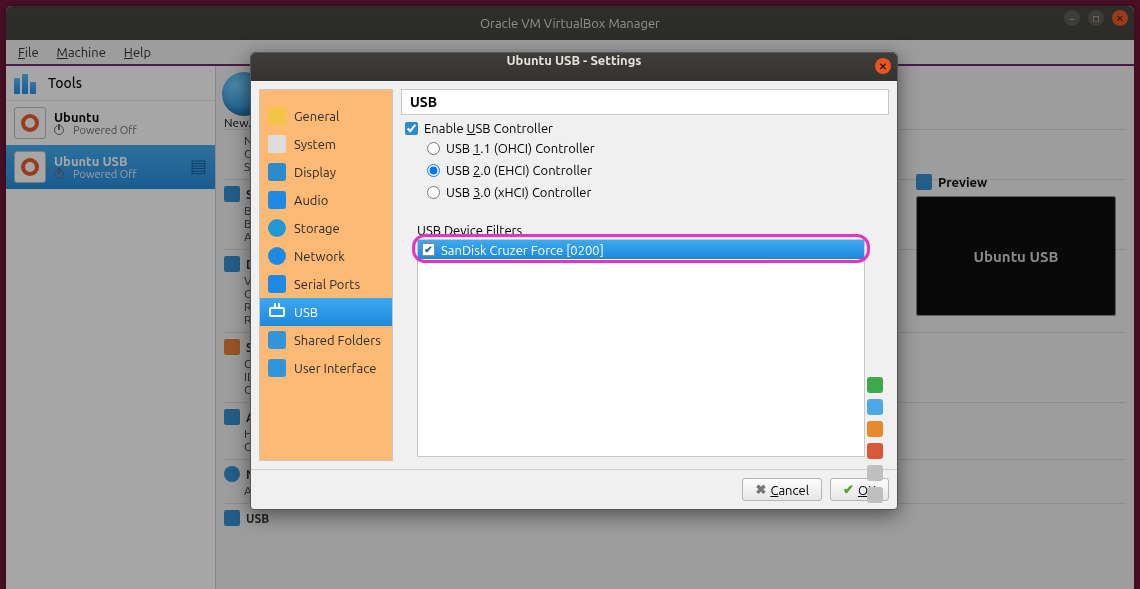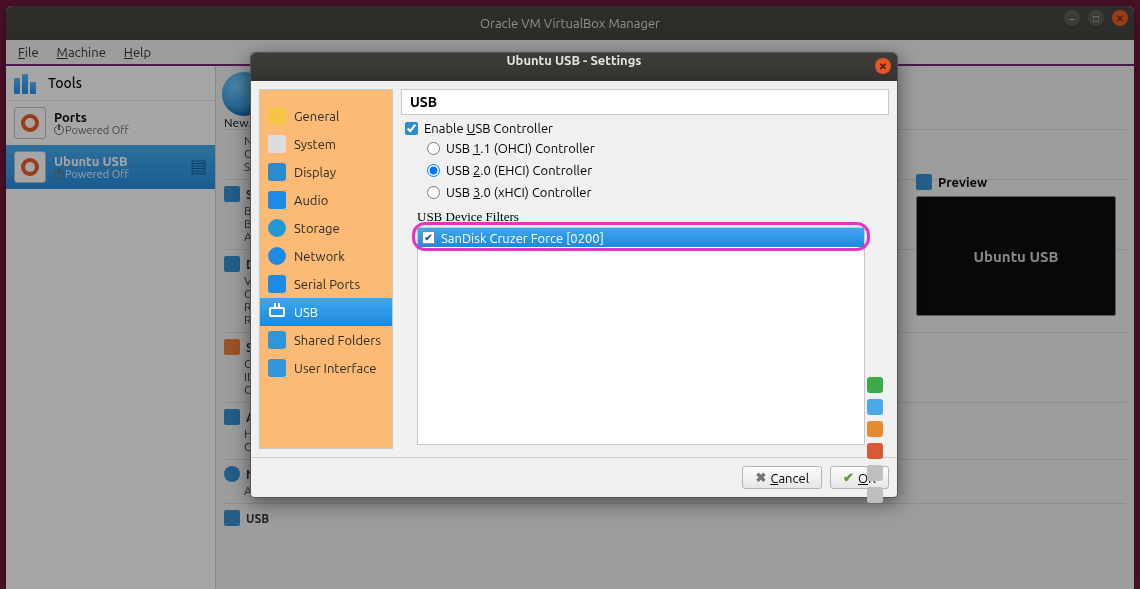--- a/index.html
+++ b/index.html
@@ -22,21 +22,21 @@
 .left-col{ width:210px; background:#fff; border-right:1px solid #cfcfcf; }
 .tools-row{ display:flex; align-items:center; gap:6px; padding:6px 8px; border-bottom:1px solid #e6e6e6; font-size:14px; font-weight:500;text-align:right;}
 .tools-row .tool-icon{ width:28px; height:22px; display:flex; gap:2px; align-items:flex-end;}
 .tool-icon .bar{ width:6px; background:linear-gradient(#4fb7ff,#1d8ae6); border-radius:1px;}
 .vm-item{ display:flex; align-items:center; gap:8px; padding:6px 8px; font-size:13px; position:relative;}
 .vm-item .os-icon{ width:32px; height:32px; background:#fff; border:1px solid #bbb; border-radius:3px; display:flex; align-items:center; justify-content:center;}
 .ubuntu-circle{ width:18px; height:18px; border-radius:50%; background:#e95420; position:relative;}
 .ubuntu-circle::after{content:""; position:absolute; inset:4px; border-radius:50%; background:#fff;}
 .vm-item .meta{ display:flex; flex-direction:column;}
 .vm-item .name{ font-weight:600;}
-.vm-item .state{ font-size:11px; color:#666; display:flex; align-items:center; gap:1px;}
+.vm-item .state{ font-size:11px; color:#666; display:flex; align-items:center; gap:9px;}
 .state .pwr{ width:10px; height:10px; border:1.5px solid #666; border-radius:50%; position:relative;}
 .state .pwr::after{content:""; position:absolute; left:3px; top:-2px; width:2px; height:6px; background:#666;}
 .vm-item.selected{ background:linear-gradient(#3ca9f0,#1d88dc); color:#fff;}
 .vm-item.selected .state{ color:#e3f0ff;}
 .vm-item .lines{ position:absolute; right:8px; top:10px; color:#0b5aa1; font-size:18px;}
 
 .right-col{ flex:1; background:#f0f0f0; padding:0; position:relative; overflow:hidden;}
 .toolbar{ display:flex; align-items:center; gap:10px; padding:6px 6px 0 6px;}
 .section{ margin:0 8px 2px 8px; border-top:1px solid #d7d7d7; padding:4px 0; font-size:12px;}
 .section .hdr{ display:flex; align-items:center; gap:6px; font-weight:600; color:#2b2b2b; padding:2px 0;}
@@ -77,21 +77,21 @@
 .ci-shf{ background:#3195d9;}
 .ci-ui{ background:#3195d9;}
 
 .content{ flex:1; display:flex; flex-direction:column;}
 .content-hdr{ border:1px solid #c8c8c8; background:#fff; padding:4px 8px; font-weight:700; font-size:14px;}
 .content-body{ flex:1; border-top:none; padding:4px 2px; font-size:13px; position:relative;}
 .check-row{ display:flex; align-items:center; gap:6px; margin:2px 0 6px 2px;}
 .check-row input{ accent-color:#2a8ccf;}
 .radio-stack{ margin-left:24px; display:flex; flex-direction:column; gap:8px;}
 .radio-stack label{ display:flex; align-items:center; gap:6px;}
-.filters-label{ margin:10px 0 2px 14px;font-family:Liberation Serif, serif;}
+.filters-label{ margin:24px 0 2px 14px;}
 .filters-box{ margin-left:14px; background:#fff; border:1px solid #c8c8c8; height:218px; width:448px; position:relative;}
 .fb-highlight{ position:absolute; left:-6px; top:-6px; right:-6px; height:29px; border:3px solid #e733c0; border-radius:13px; pointer-events:none;}
 .filter-row{ background:linear-gradient(#3ca9f0,#1d88dc); color:#fff; display:flex; align-items:center; gap:6px; padding:1px 4px; font-size:13px; height:19px;}
 .fcb{ width:13px; height:13px; background:#fff; border:1px solid #888; display:flex; align-items:center; justify-content:center; color:#1560a8; font-size:10px; font-weight:900;}
 .side-btns{ position:absolute; right:6px; top:262px; display:flex; flex-direction:column; gap:6px;}
 .sb{ width:16px; height:16px; border-radius:3px;}
 .sb1{ background:#3da94b;} .sb2{ background:#4aa9e6;} .sb3{ background:#e68a2e;} .sb4{ background:#d65a3a;} .sb5{ background:#bfbfbf;} .sb6{ background:#bfbfbf;}
 
 .dlg-buttons{ display:flex; justify-content:flex-end; gap:8px; padding:8px; border-top:1px solid #d0d0d0;}
 .btn{ border:1px solid #b5b5b5; background:linear-gradient(#fdfdfd,#e6e6e6); padding:3px 12px; border-radius:3px; font-size:13px; display:flex; align-items:center; gap:4px;}
@@ -124,21 +124,21 @@
               <div class="bar" style="height:20px"></div>
               <div class="bar" style="height:12px"></div>
           </div>
           <span>Tools</span>
         </div>
         <div class="vm-item">
           <div class="os-icon">
               <div class="ubuntu-circle"></div>
             </div>
           <div class="meta">
-            <span class="name">Ports</span>
+            <span class="name">Ubuntu</span>
             <span class="state">
                 <span class="pwr"></span>
                 <span>Powered Off</span>
               </span>
           </div>
         </div>
         <div class="vm-item selected">
           <div class="os-icon">
               <div class="ubuntu-circle"></div>
             </div>

